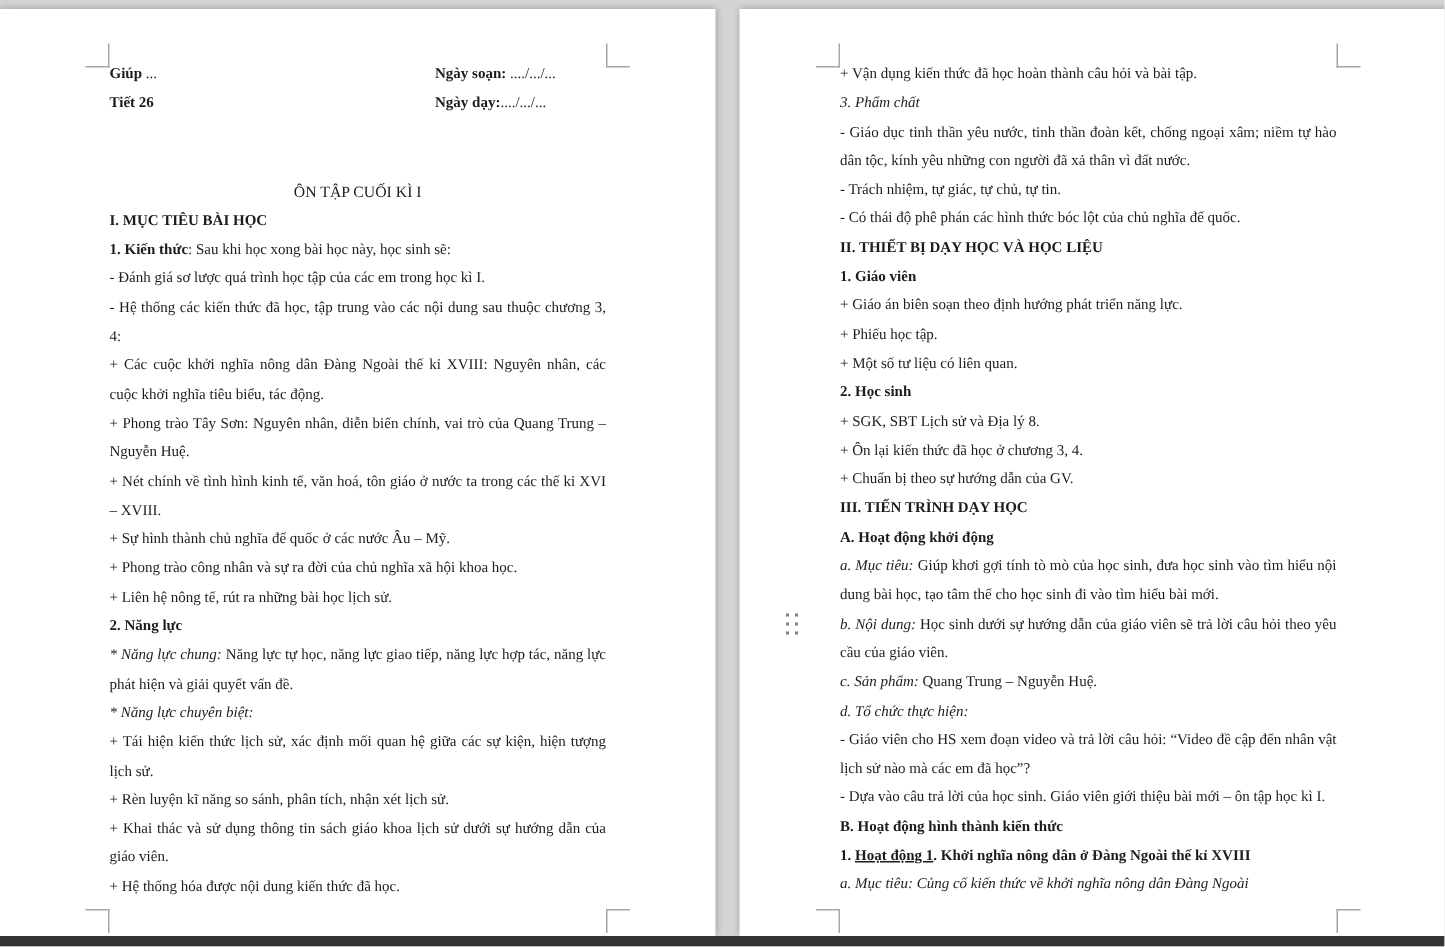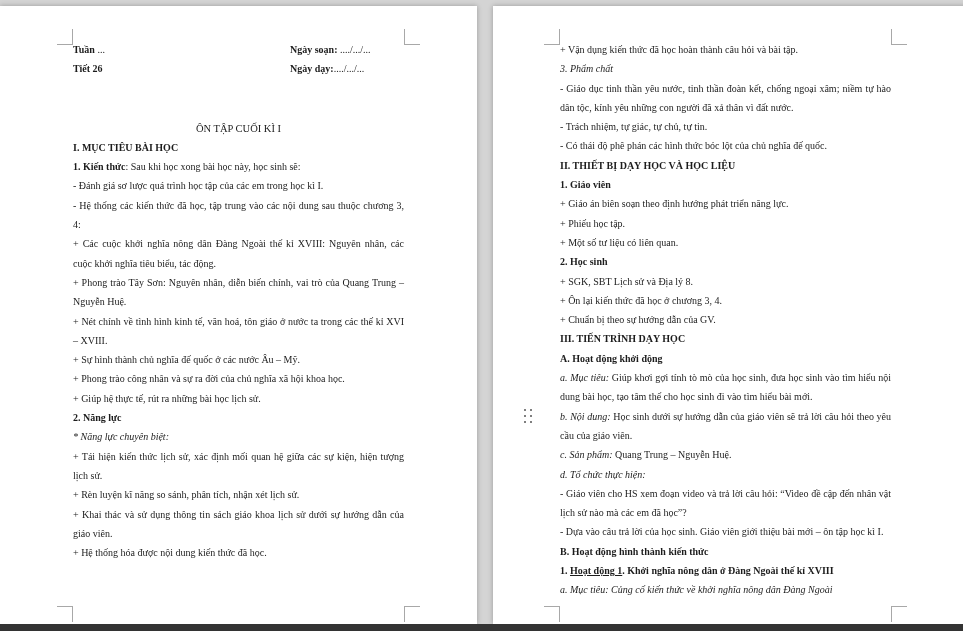--- a/index.html
+++ b/index.html
@@ -62,40 +62,41 @@
 
 <div class="page page-left">
   <div class="bounds">
     <div class="cmark tl"></div>
     <div class="cmark tr"></div>
     <div class="cmark bl"></div>
     <div class="cmark br"></div>
   </div>
   <div class="content">
     <div class="hdr">
-      <span class="cell-l"><span class="run-b">Tuần</span><span class="run-r">  ...</span></span>
+      <span class="cell-l"><span class="run-b">Giúp</span><span class="run-r">  ...</span></span>
       <span class="cell-r"><span class="run-b">Ngày soạn: </span><span class="run-r">..../.../...</span></span>
     </div>
     <div class="hdr">
       <span class="cell-l"><span class="run-b">Tiết 26</span></span>
       <span class="cell-r"><span class="run-b">Ngày dạy:</span><span class="run-r">..../.../...</span></span>
     </div>
     <div class="title">ÔN TẬP CUỐI KÌ I</div>
     <div class="paras">
         <p class="para"><span class="run-b"> I. MỤC TIÊU BÀI HỌC</span></p>
         <p class="para"><span class="run-b">1. Kiến thức</span><span class="run-r">: Sau khi học xong bài học này, học sinh sẽ:</span></p>
         <p class="para"><span class="run-r">- Đánh giá sơ lược quá trình học tập của các em trong học kì I.</span></p>
         <p class="para"><span class="run-r">- Hệ thống các kiến thức đã học, tập trung vào các nội dung sau thuộc chương 3, 4:</span></p>
         <p class="para"><span class="run-r">+ Các cuộc khởi nghĩa nông dân Đàng Ngoài thế kỉ XVIII: Nguyên nhân, các cuộc khởi nghĩa tiêu biểu, tác động.</span></p>
         <p class="para"><span class="run-r">+ Phong trào Tây Sơn: Nguyên nhân, diễn biến chính, vai trò của Quang Trung – Nguyễn Huệ.</span></p>
         <p class="para"><span class="run-r">+ Nét chính về tình hình kinh tế, văn hoá, tôn giáo ở nước ta trong các thế kỉ XVI – XVIII.</span></p>
         <p class="para"><span class="run-r">+ Sự hình thành chủ nghĩa đế quốc ở các nước Âu – Mỹ.</span></p>
         <p class="para"><span class="run-r">+ Phong trào công nhân và sự ra đời của chủ nghĩa xã hội khoa học.</span></p>
-        <p class="para"><span class="run-r">+ Giúp hệ thực tế, rút ra những bài học lịch sử.</span></p>
+        <p class="para"><span class="run-r">+ Liên hệ nông tế, rút ra những bài học lịch sử.</span></p>
         <p class="para"><span class="run-b">2. Năng lực</span></p>
+        <p class="para"><span class="run-bi">* Năng lực chung:</span><span class="run-r"> Năng lực tự học, năng lực giao tiếp, năng lực hợp tác, năng lực phát hiện và giải quyết vấn đề.</span></p>
         <p class="para"><span class="run-bi">* Năng lực chuyên biệt:</span></p>
         <p class="para"><span class="run-r">+ Tái hiện kiến thức lịch sử, xác định mối quan hệ giữa các sự kiện, hiện tượng lịch sử.</span></p>
         <p class="para"><span class="run-r">+ Rèn luyện kĩ năng so sánh, phân tích, nhận xét lịch sử.</span></p>
         <p class="para"><span class="run-r">+ Khai thác và sử dụng thông tin sách giáo khoa lịch sử dưới sự hướng dẫn của giáo viên.</span></p>
         <p class="para"><span class="run-r">+ Hệ thống hóa được nội dung kiến thức đã học.</span></p>
       </div>
   </div>
 </div>
 
 <div class="page page-right">

